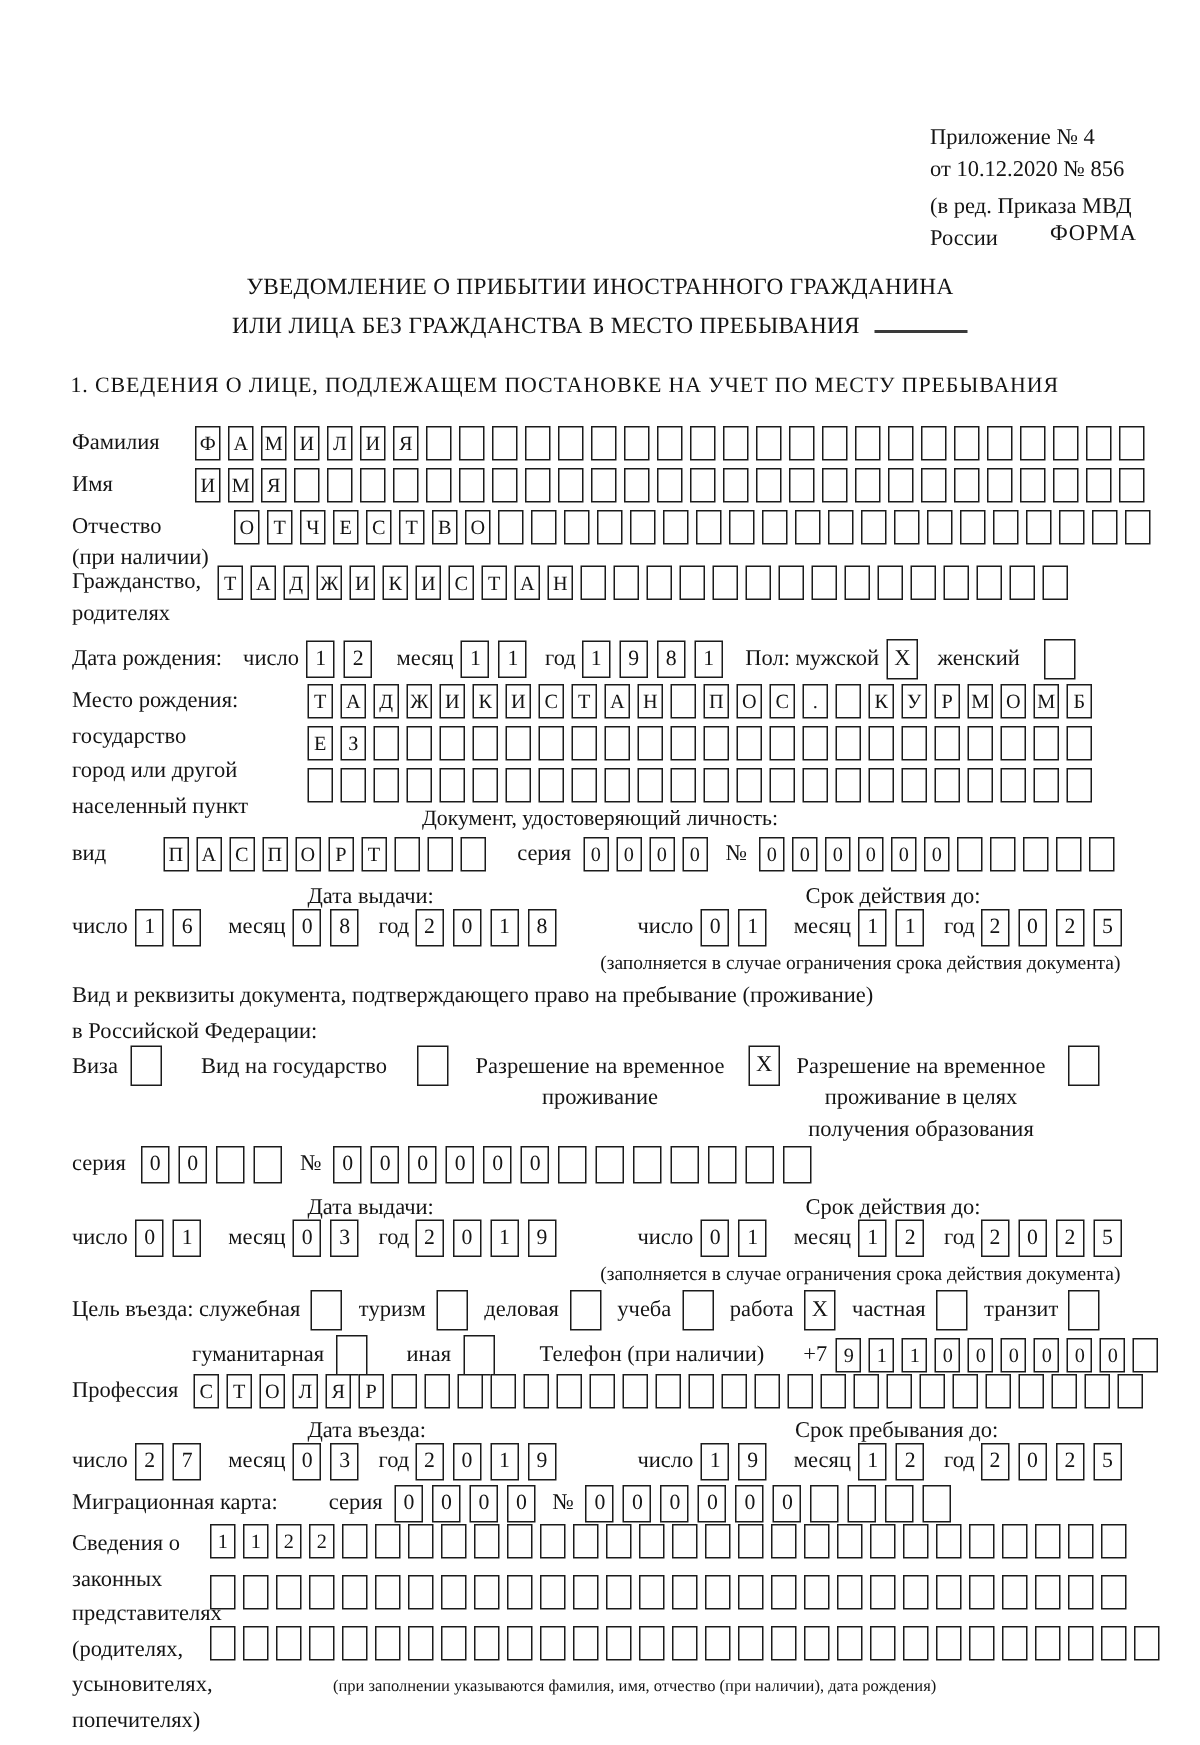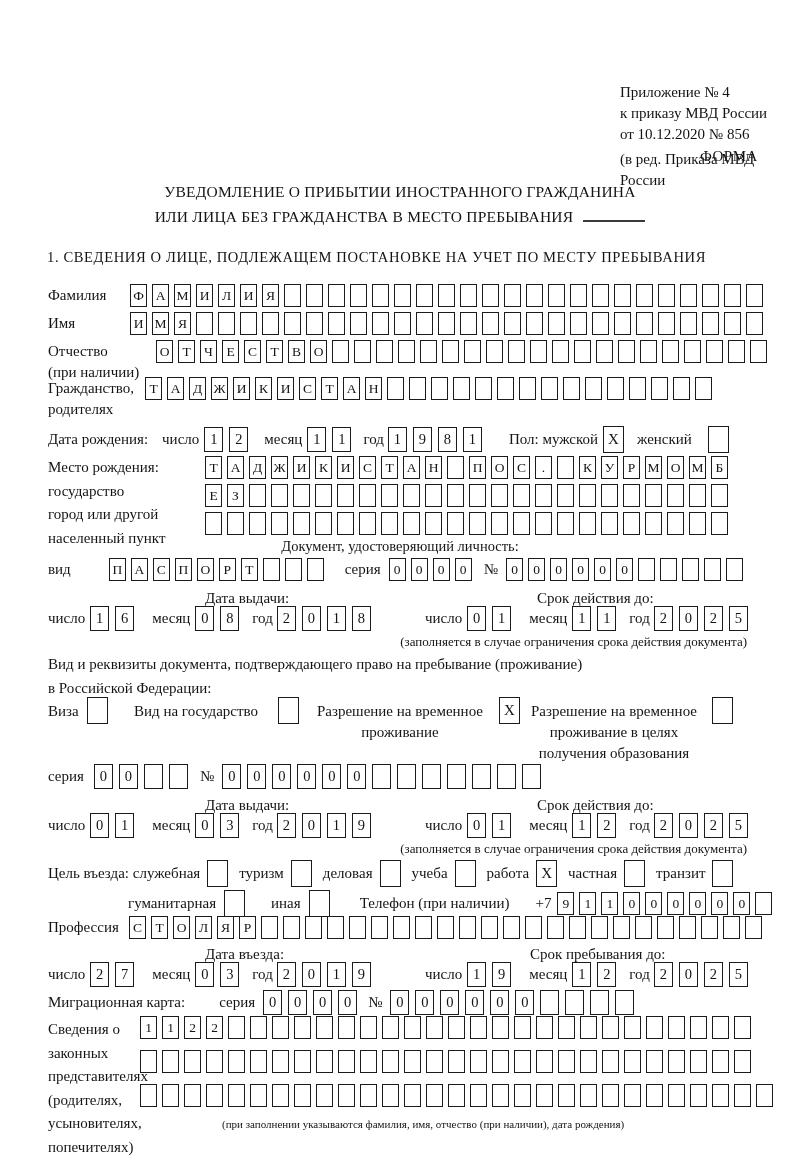--- a/index.html
+++ b/index.html
@@ -22,21 +22,20 @@
   .note-r{text-align:right;}
   .optblock{text-align:center;line-height:21px;}
 </style>
 </head>
 <body>
 
 <div id="page">
 
   <div class="abs" style="left:620px;top:38px;line-height:21px;margin-top:44px;">
     <div>Приложение № 4</div>
-    <div>к приказу МВД России</div>
     <div>от 10.12.2020 № 856</div>
     <div style="margin-top:4px;">(в ред. Приказа МВД России</div>
   </div>
   <div class="abs b" style="left:700px;top:148px;letter-spacing:.5px;">ФОРМА</div>
 
   <div class="abs center b" style="top:183px;font-size:15.5px;letter-spacing:.2px;">УВЕДОМЛЕНИЕ О ПРИБЫТИИ ИНОСТРАННОГО ГРАЖДАНИНА</div>
   <div class="abs center b" style="top:206px;font-size:15.5px;letter-spacing:.2px;">
     <span>ИЛИ ЛИЦА БЕЗ ГРАЖДАНСТВА В МЕСТО ПРЕБЫВАНИЯ</span><span class="underline"></span>
   </div>
 
@@ -192,21 +191,21 @@
         <span class="cb">1</span>
         <span class="cb">1</span>
       </span>
     <span class="lb" style="margin-right:4px;">год</span>
     <span class="boxes lg" style="margin-right:9px;">
         <span class="cb">1</span>
         <span class="cb">9</span>
         <span class="cb">8</span>
         <span class="cb">1</span>
       </span>
-    <span class="lb" style="margin-right:5px;margin-left:12px;">Пол: мужской</span>
+    <span class="lb" style="margin-right:5px;">Пол: мужской</span>
     <span class="boxes chk" style="margin-right:13px;">
         <span class="cb">X</span>
       </span>
     <span class="lb" style="margin-right:16px;">женский</span>
     <span class="boxes chk">
         <span class="cb"></span>
       </span>
   </div>
 
   <div class="abs labelcol" style="left:48px;top:456px;">

